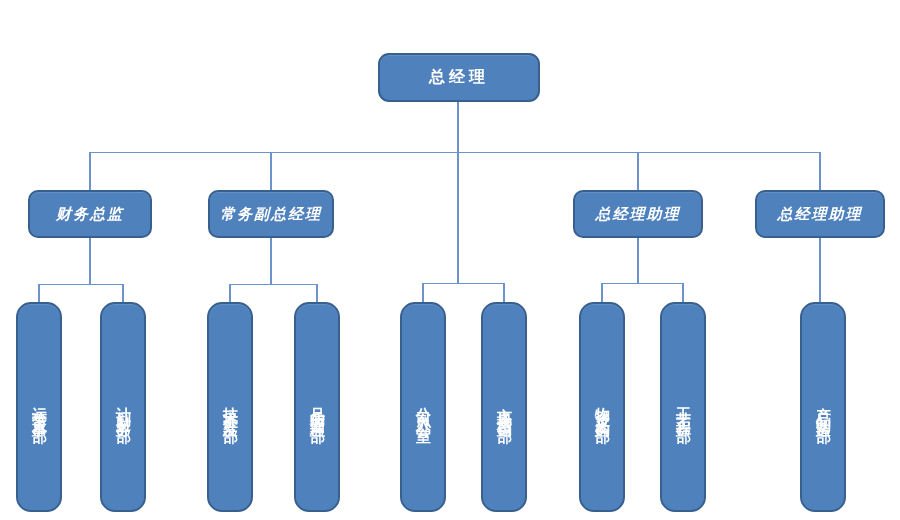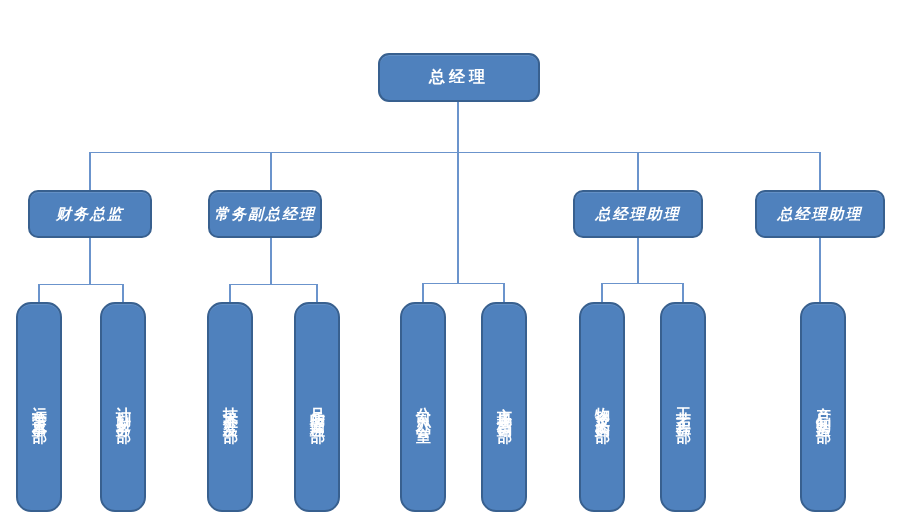--- a/index.html
+++ b/index.html
@@ -108,21 +108,21 @@
 
   <div class="vline" style="left:819px; top:238px; height:64px;"></div>
 
   <div class="node root-node">
     <span>总经理</span>
   </div>
 
   <div class="node h-node" style="left:28px; top:190px; width:124px;">
     <span>财务总监</span>
   </div>
-  <div class="node h-node" style="left:208px; top:190px; width:114px;">
+  <div class="node h-node" style="left:208px; top:190px; width:126px;">
     <span>常务副总经理</span>
   </div>
   <div class="node h-node" style="left:573px; top:190px; width:130px;">
     <span>总经理助理</span>
   </div>
   <div class="node h-node" style="left:755px; top:190px; width:130px;">
     <span>总经理助理</span>
   </div>
 
   <div class="node v-node" style="left:16px;">

